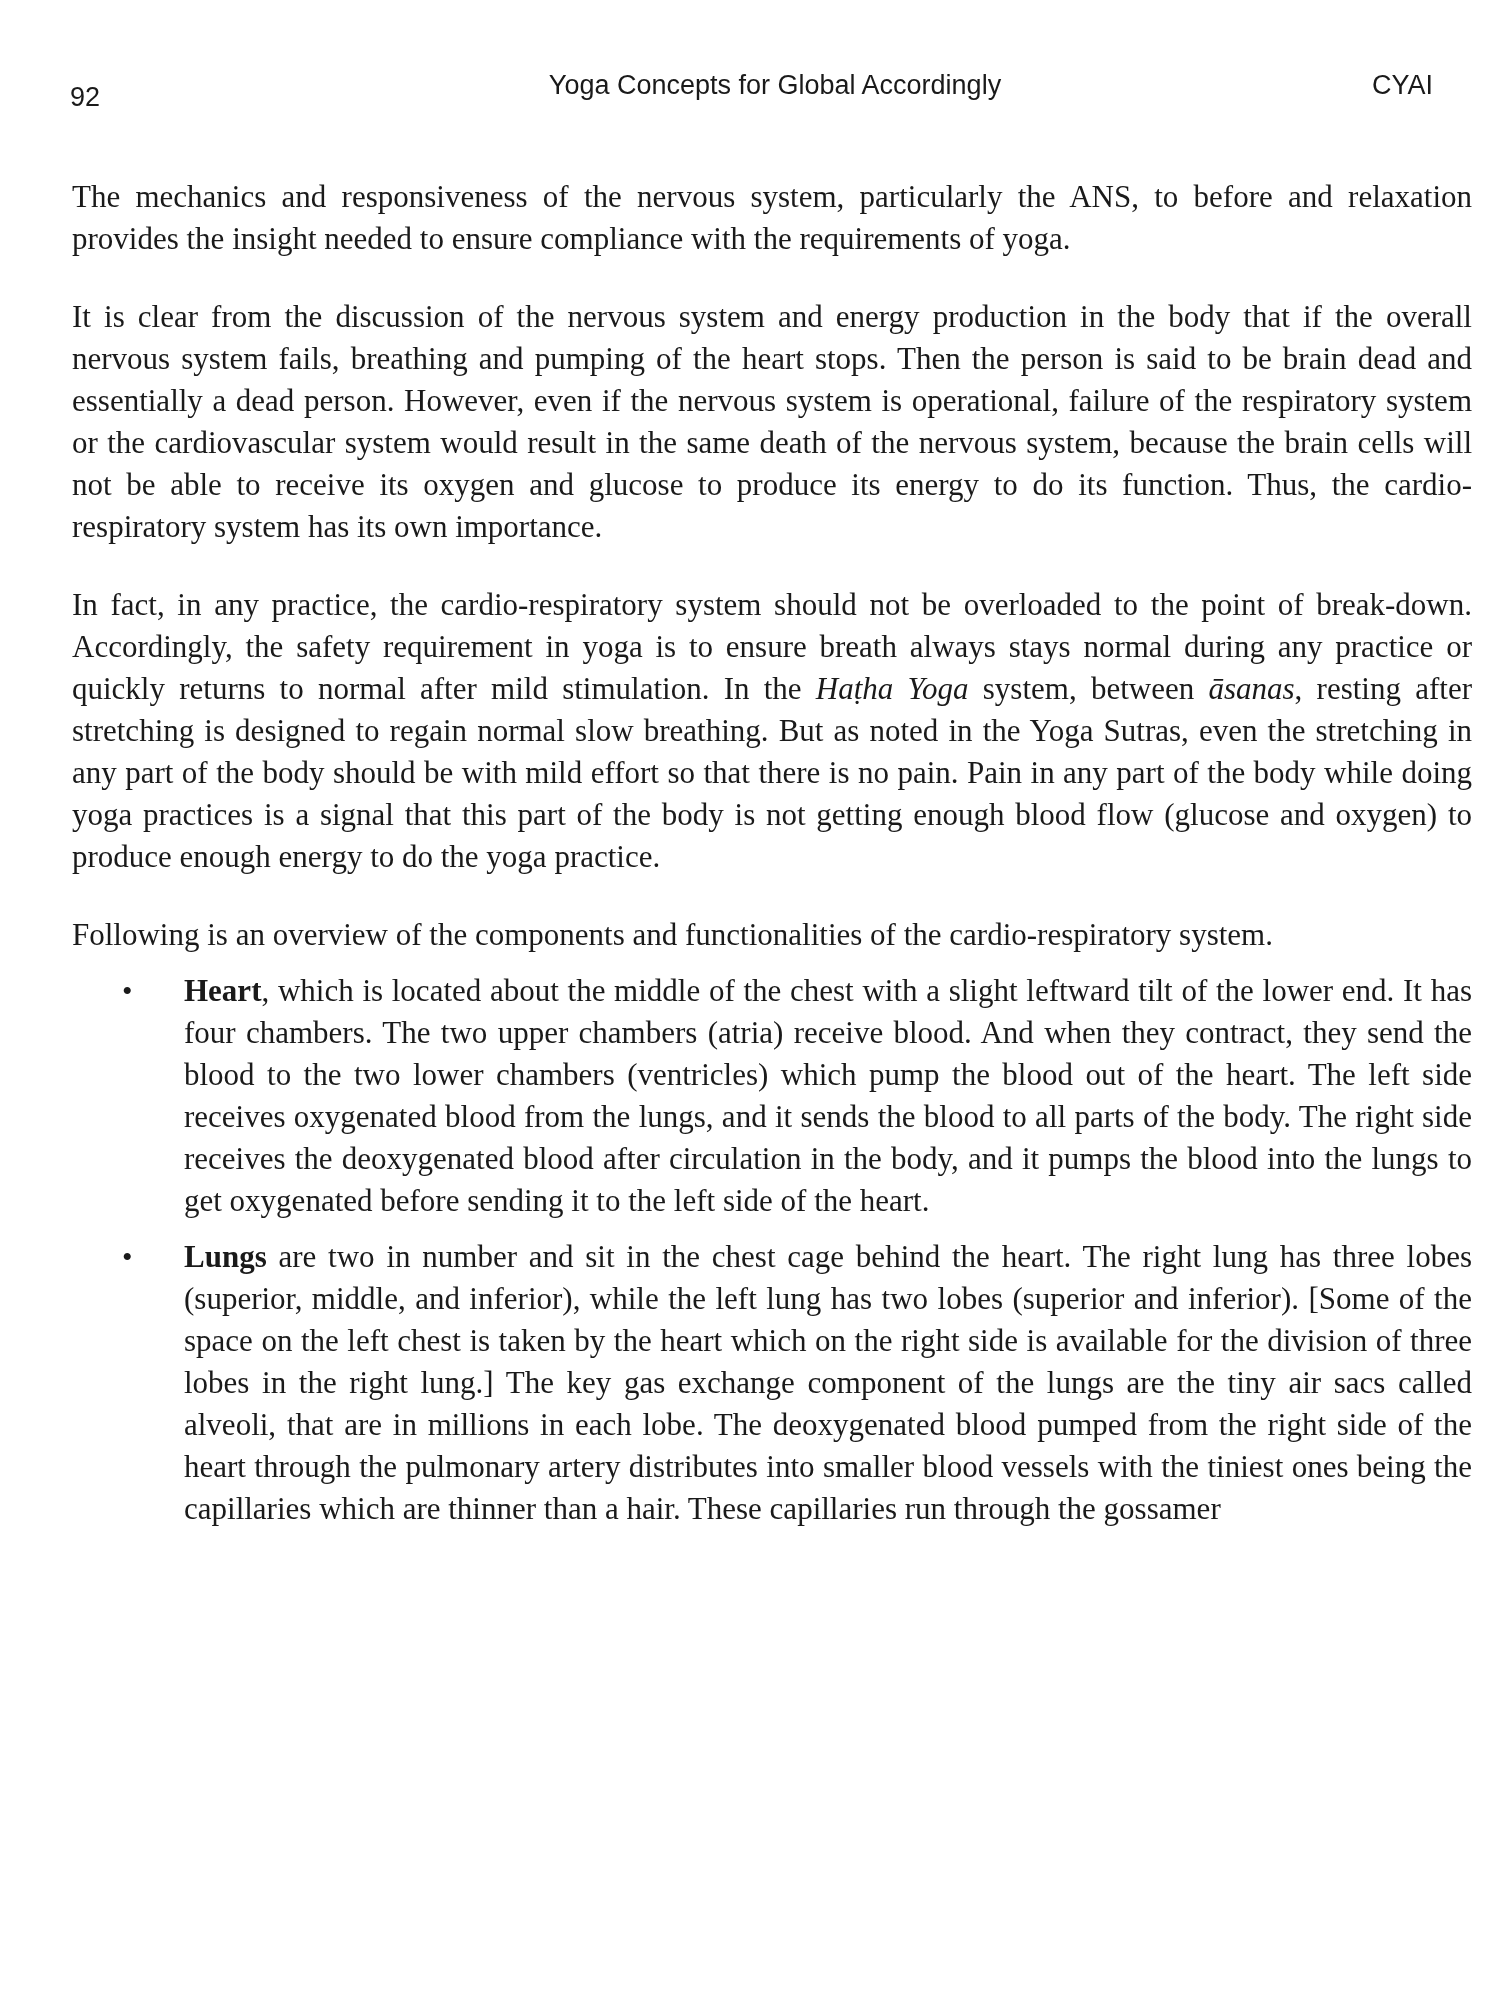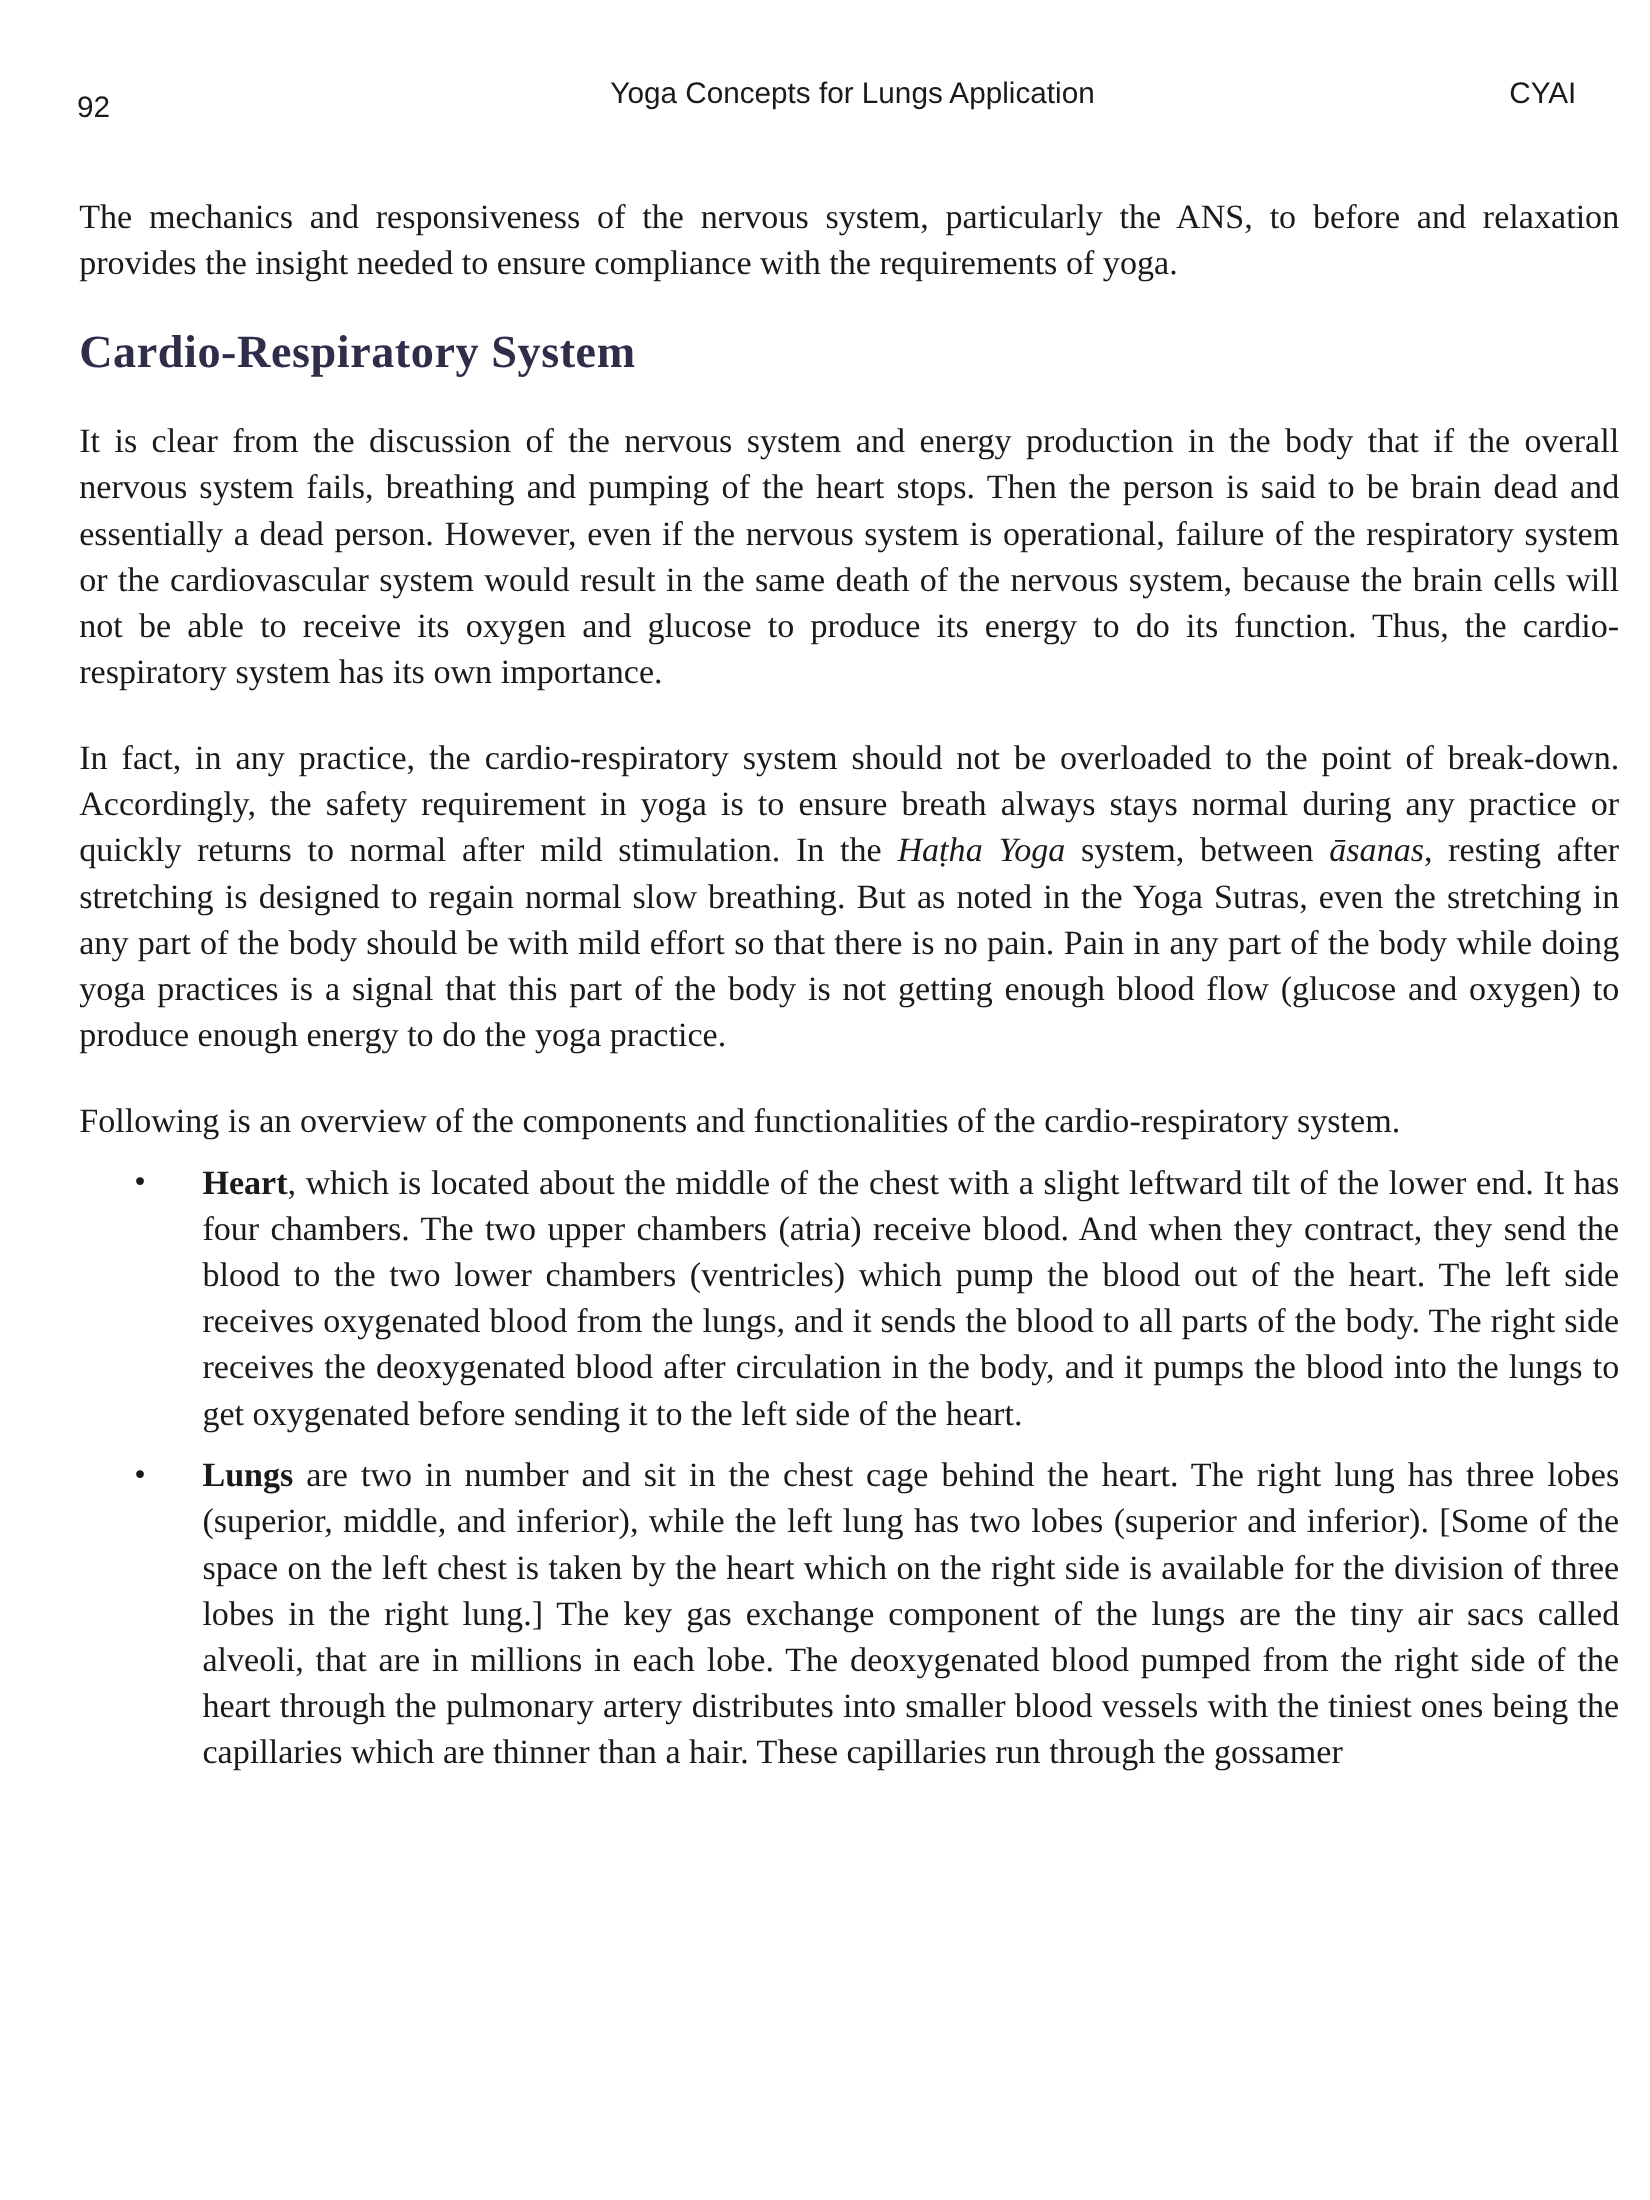--- a/index.html
+++ b/index.html
@@ -18,28 +18,27 @@
     li { position: relative; padding-left: 112px; margin-bottom: 14px; }
     li .bullet { position: absolute; left: 50px; top: 0; font-size: 30px; }
     .term { font-weight: bold; }
     em { font-style: italic; margin-top: 36px; }
   </style>
 </head>
 <body>
 
 <div class="header">
   <span class="pnum">92</span>
-  <span class="title">Yoga Concepts for Lungs Application</span>
+  <span class="title">Yoga Concepts for Global Accordingly</span>
   <span class="tag">CYAI</span>
 </div>
 
 <div class="content">
   <p>The mechanics and responsiveness of the nervous system, particularly the ANS, to before and relaxation provides the insight needed to ensure compliance with the requirements of yoga.</p>
 
-  <h2>Cardio-Respiratory System</h2>
 
   <p>It is clear from the discussion of the nervous system and energy production in the body that if the overall nervous system fails, breathing and pumping of the heart stops.  Then the person is said to be brain dead and essentially a dead person.  However, even if the nervous system is operational, failure of the respiratory system or the cardiovascular system would result in the same death of the nervous system, because the brain cells will not be able to receive its oxygen and glucose to produce its energy to do its function.  Thus, the cardio-respiratory system has its own importance.</p>
 
   <p><span>In fact, in any practice, the cardio-respiratory system should not be overloaded to the point of break-down.  Accordingly, the safety requirement in yoga is to ensure breath always stays normal during any practice or quickly returns to normal after mild stimulation.  In the </span><em>Haṭha Yoga</em><span> system, between </span><em>āsanas</em><span>, resting after stretching is designed to regain normal slow breathing.  But as noted in the Yoga Sutras, even the stretching in any part of the body should be with mild effort so that there is no pain.  Pain in any part of the body while doing yoga practices is a signal that this part of the body is not getting enough blood flow (glucose and oxygen) to produce enough energy to do the yoga practice.</span></p>
 
   <p style="margin-bottom:14px;">Following is an overview of the components and functionalities of the cardio-respiratory system.</p>
 
   <ul>
     <li>
       <span class="bullet">•</span><span class="term">Heart</span><span>, which is located about the middle of the chest with a slight leftward tilt of the lower end. It has four chambers.  The two upper chambers (atria) receive blood. And when they contract, they send the blood to the two lower chambers (ventricles) which pump the blood out of the heart. The left side receives oxygenated blood from the lungs, and it sends the blood to all parts of the body.  The right side receives the deoxygenated blood after circulation in the body, and it pumps the blood into the lungs to get oxygenated before sending it to the left side of the heart.</span>

